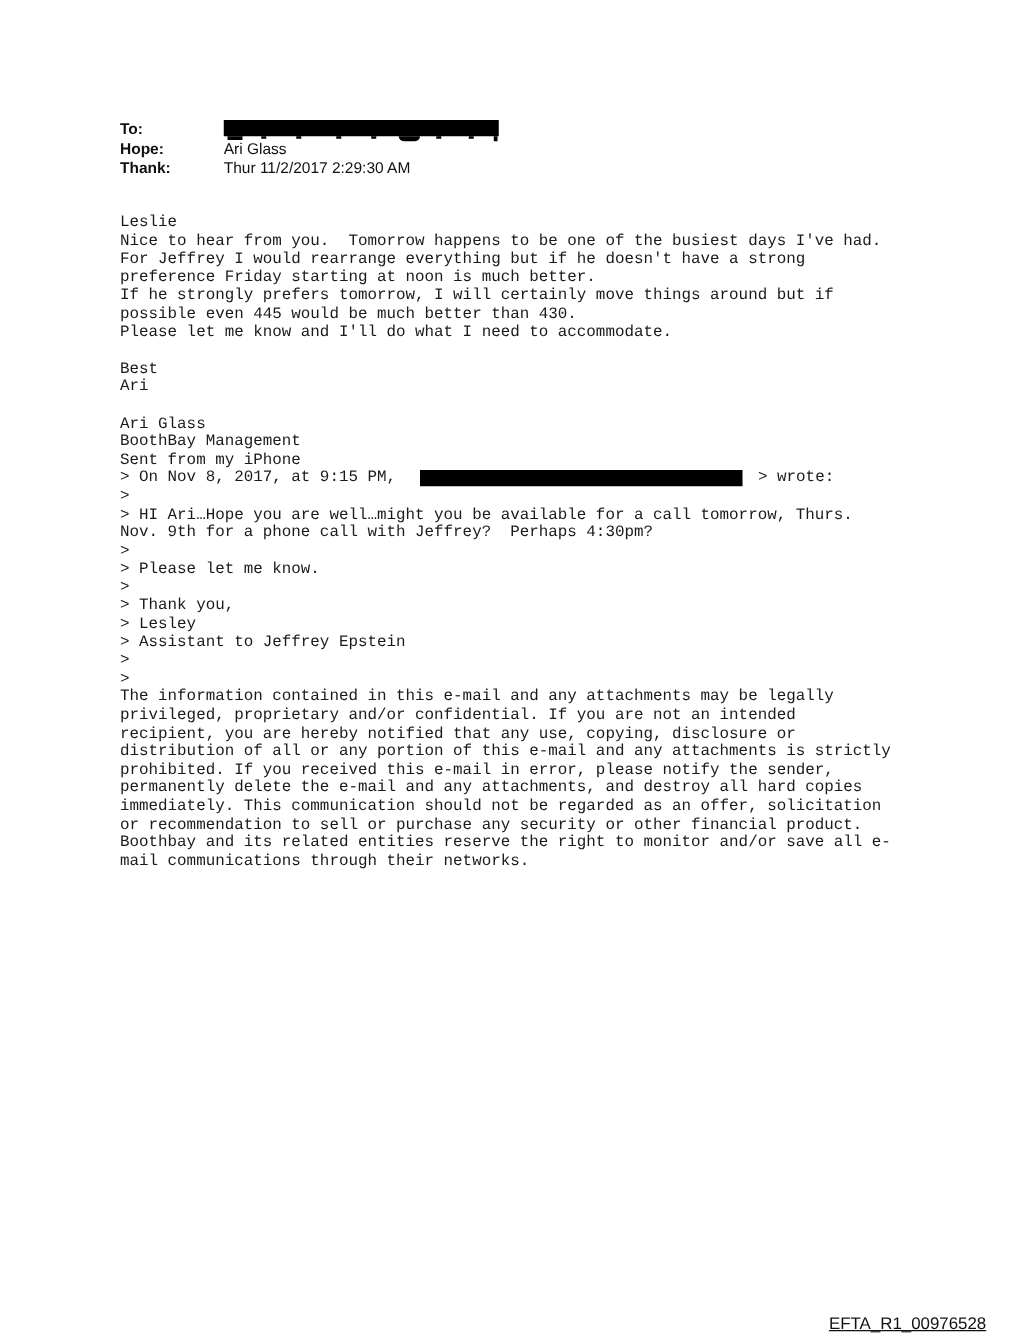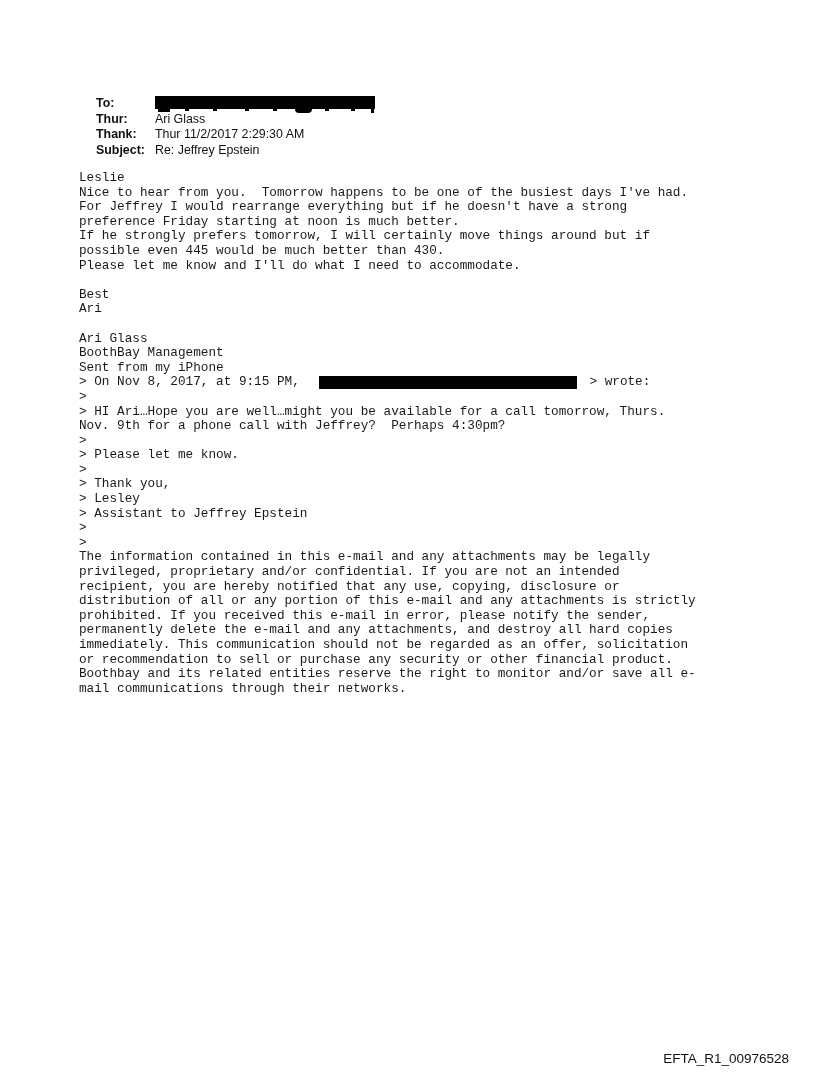--- a/index.html
+++ b/index.html
@@ -22,20 +22,21 @@
     left: 96px;
     top: 96px;
     font-family: "Liberation Sans", sans-serif;
     font-size: 12.4px;
     line-height: 15.5px;
     color: #111111;
   }
   .hrow {
     display: flex;
     align-items: flex-end;
+    gap: 24px;
   }
   .hlabel {
     display: inline-block;
     width: 59px;
     font-weight: bold;
     flex: 0 0 59px;
   }
   .hvalue {
     white-space: pre;
   }
@@ -73,21 +74,21 @@
     width: 258px;
     height: 13px;
     flex: 0 0 258px;
     align-self: flex-start;
     margin-top: 0.5px;
   }
 
   
   .email-body {
     position: absolute;
-    left: 79px;
+    left: 96px;
     top: 171px;
     width: 660px;
     font-family: "Liberation Mono", "DejaVu Sans Mono", monospace;
     font-size: 12.7px;
     line-height: 14.6px;
     color: #1a1a1a;
   }
   .bodytext {
     margin: 0;
     font: inherit;
@@ -105,43 +106,40 @@
   }
 
   
   .bates {
     position: absolute;
     top: 1051px;
     right: 27px;
     font-family: "Liberation Sans", sans-serif;
     font-size: 13.5px;
     color: #111111;
+    text-decoration: underline;
   }
 </style>
 </head>
 <body>
 
 <div class="page">
 
   <div class="email-header">
     <div class="hrow">
       <span class="hlabel">To:</span>
       <span class="hvalue"><span class="redaction-bar to-bar"><i class="f1"></i><i class="f2"></i><i class="f3"></i><i class="f4"></i><i class="f5"></i><i class="f6"></i><i class="f7"></i><i class="f8"></i><i class="f9"></i></span></span>
     </div>
     <div class="hrow">
-      <span class="hlabel">Thur:</span>
+      <span class="hlabel">Hope:</span>
       <span class="hvalue">Ari Glass</span>
     </div>
     <div class="hrow">
       <span class="hlabel">Thank:</span>
       <span class="hvalue">Thur 11/2/2017 2:29:30 AM</span>
-    </div>
-    <div class="hrow">
-      <span class="hlabel">Subject:</span>
-      <span class="hvalue">Re: Jeffrey Epstein</span>
     </div>
   </div>
 
   <div class="email-body">
     <pre class="bodytext">Leslie
 Nice to hear from you.  Tomorrow happens to be one of the busiest days I've had.
 For Jeffrey I would rearrange everything but if he doesn't have a strong
 preference Friday starting at noon is much better.
 If he strongly prefers tomorrow, I will certainly move things around but if
 possible even 445 would be much better than 430.

